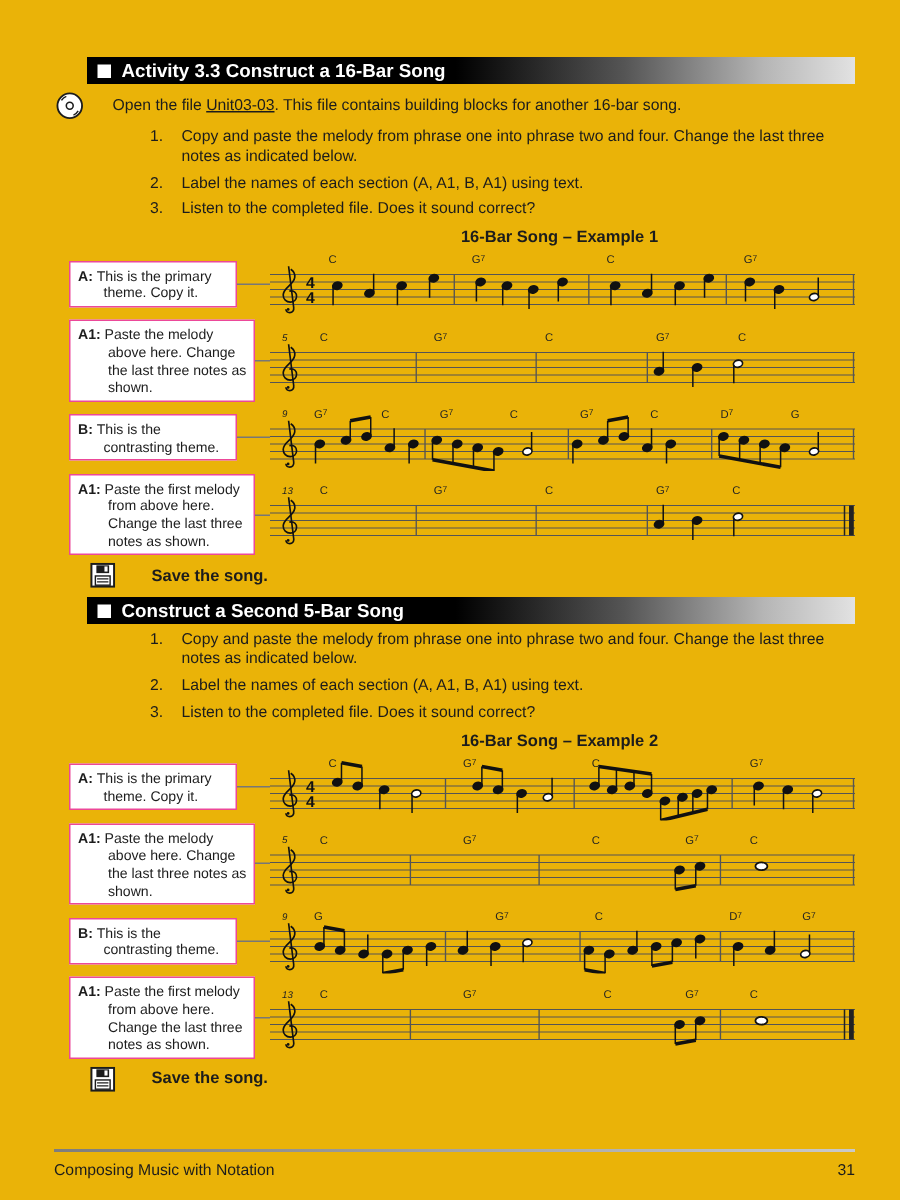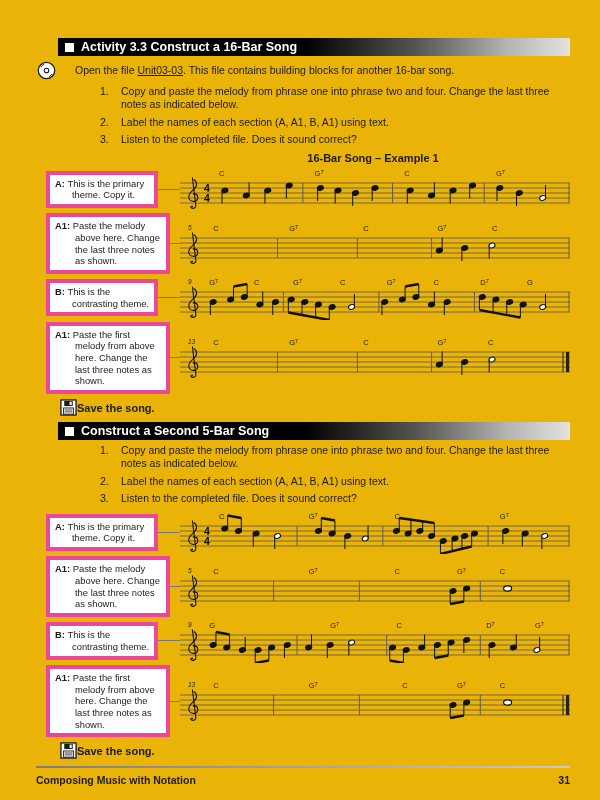--- a/index.html
+++ b/index.html
@@ -13,37 +13,37 @@
   .open-line { display:flex; gap:18px; margin-top:4px; align-items:flex-start; }
   .cd { flex:none; width:21px; height:21px; }
   .open-text { font-size:10.5px; line-height:1.25; margin-top:4px; }
   .file { text-decoration:underline; }
   .steps { list-style:none; margin:4px 0 0 64px; }
   .steps li { display:flex; gap:9px; margin-bottom:5px; font-size:10.5px; line-height:1.22; }
   .steps .num { flex:none; width:12px; }
   .steps .stext { width:434px; }
   .example-title { margin:6px 0 3px 142px; width:390px; text-align:center; font-weight:bold; font-size:11px; }
   .system { display:flex; align-items:center; margin-bottom:2px; }
-  .label-box { flex:none; width:112px; margin-left:10px; border:4px solid #ec4899; background:#fff;
+  .label-box { flex:none; width:112px; margin-left:10px; border:1px solid #ec4899; background:#fff;
                padding:3px 4px 3px 5px; font-size:9.4px; line-height:1.24; }
   .label-box.wide { width:124px; }
   .label-inner { padding-left:17px; text-indent:-17px; }
   .label-box.wide .label-inner { padding-left:20px; text-indent:-20px; }
   .label-prefix { font-weight:bold; }
   .connector { flex:1; height:1px; background:#777; min-width:8px; }
   svg.staff { flex:none; width:390px; height:44px; }
   svg text { font-family:"Liberation Sans", sans-serif; }
-  .save-line { display:flex; align-items:center; gap:0; margin:5px 0 2px 24px; }
+  .save-line { display:flex; align-items:center; gap:24px; margin:5px 0 2px 24px; }
   .floppy { flex:none; width:17px; height:17px; }
   .save-label { font-weight:bold; font-size:11px; }
   .sec2 { margin-top:6px; }
   .footer { position:absolute; left:36px; right:30px; bottom:14px; }
   .footer-rule { height:2px; background:linear-gradient(to right,#7d7d7d,#c9c9c9); }
   .footer-row { display:flex; justify-content:space-between; margin-top:6px;
-                font-weight:bold; font-size:10.5px; }
+                font-weight:normal; font-size:10.5px; }
 </style>
 </head>
 <body>
 
 <div class="page">
 
   <section>
     <div class="section-header">
       <span class="sq"></span>
       <span>Activity 3.3  Construct a 16-Bar Song</span>
@@ -292,20 +292,21 @@
         </li>
         <li>
           <span class="num">2.</span>
           <span class="stext">Label the names of each section (A, A1, B, A1) using text.</span>
         </li>
         <li>
           <span class="num">3.</span>
           <span class="stext">Listen to the completed file.  Does it sound correct?</span>
         </li>
       </ol>
+    <div class="example-title">16-Bar Song – Example  2</div>
     <div class="systems">
         <div class="system">
           <div class="label-box">
             <div class="label-inner"><span class="label-prefix">A: </span><span>This is the primary theme.  Copy it.</span></div>
           </div>
           <div class="connector"></div>
           <svg class="staff" viewBox="0 0 390 44">
             <line x1="0" y1="16" x2="390" y2="16" stroke="#555" stroke-width="0.8"></line>
             <line x1="0" y1="21" x2="390" y2="21" stroke="#555" stroke-width="0.8"></line>
             <line x1="0" y1="26" x2="390" y2="26" stroke="#555" stroke-width="0.8"></line>

